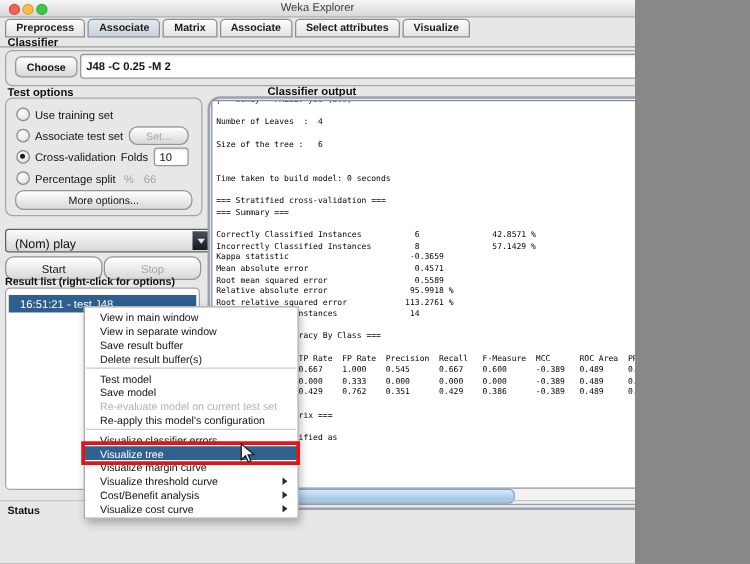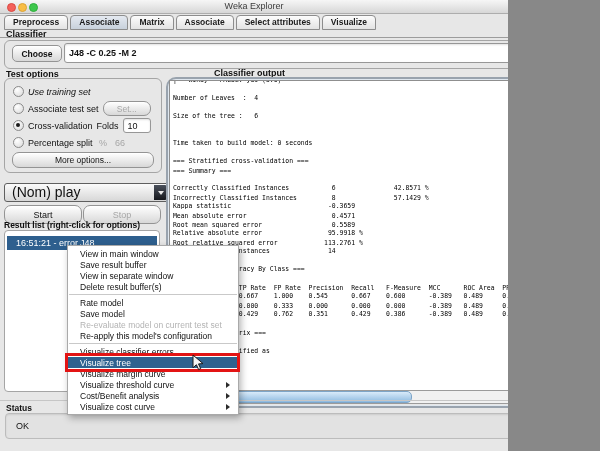--- a/index.html
+++ b/index.html
@@ -39,21 +39,21 @@
   .radio.selected::after{content:"";position:absolute;left:2px;top:2px;width:4px;height:4px;border-radius:50%;background:#1a1a1a;}
   .opt-label{white-space:nowrap;}
   .dim{color:#a6a6a6;}
   #set-btn{margin-left:auto;margin-right:6px;width:54px;height:13px;}
   #folds-field{margin-left:auto;margin-right:6px;width:32px;height:13px;}
   #pct-value{margin-left:4px;margin-right:14px;width:28px;height:13px;color:#a6a6a6;font-size:9px;display:flex;align-items:center;}
   #pct-label{margin-left:auto;}
   #more-options-btn{position:absolute;left:7px;right:7px;bottom:4px;height:14px;}
   
   #class-combo{position:absolute;left:4px;top:183px;width:156px;height:17px;border:1px solid #5f5f5f;
-    border-radius:3px;background:linear-gradient(#fbfbfb,#d7d7d7);font-size:14px;display:flex;align-items:flex-start;padding-left:7px;}
+    border-radius:3px;background:linear-gradient(#fbfbfb,#d7d7d7);font-size:10px;display:flex;align-items:flex-end;padding-left:7px;}
   #combo-btn{position:absolute;right:1px;top:1px;bottom:1px;width:13px;border-radius:0 2px 2px 0;
     background:linear-gradient(#4b515c,#15171c);display:flex;align-items:center;justify-content:center;}
   .tri-down{width:0;height:0;border-left:3px solid transparent;border-right:3px solid transparent;border-top:4px solid #e8e8e8;}
   
   #start-btn{position:absolute;left:4px;top:205px;width:76px;height:17px;font-size:9px;}
   #stop-btn{position:absolute;left:83px;top:205px;width:76px;height:17px;font-size:9px;}
   
   #result-list-box{position:absolute;left:4px;top:230px;width:154px;height:160px;background:#fff;
     border:1px solid #a5a5a5;border-radius:4px;}
   .result-item{position:absolute;left:2px;right:2px;top:5px;height:14px;background:#2e5f8e;color:#fff;
@@ -120,21 +120,21 @@
     </div>
 
   <div class="section-label" style="left:6px;top:29px;">Classifier</div>
   <div class="rule" style="top:37px;"></div>
   <div class="panel" style="left:4px;top:40px;width:590px;height:27px;"></div>
   <div class="btn" id="choose-btn">Choose</div>
   <div class="field" id="scheme-field">J48 -C 0.25 -M 2</div>
 
   <div class="section-label" style="left:6px;top:69px;">Test options</div>
   <div class="panel" style="left:4px;top:78px;width:156px;height:93px;">
-    <div class="opt-row" style="top:6px;font-style:italic;">
+    <div class="opt-row" style="top:6px;">
       <span class="radio"></span>
       <span class="opt-label">Use training set</span>
     </div>
     <div class="opt-row" style="top:23px;">
       <span class="radio"></span>
       <span class="opt-label">Associate test set</span>
       <span class="btn disabled" id="set-btn">Set...</span>
     </div>
     <div class="opt-row" style="top:40px;">
       <span class="radio selected"></span>
@@ -156,21 +156,21 @@
     <span id="combo-btn">
       <span class="tri-down"></span>
     </span>
   </div>
 
   <div class="btn" id="start-btn">Start</div>
   <div class="btn disabled" id="stop-btn">Stop</div>
 
   <div class="section-label" style="left:4px;top:220px;font-size:8.5px;">Result list (right-click for options)</div>
   <div id="result-list-box">
-    <div class="result-item">16:51:21 - error.J48</div>
+    <div class="result-item">16:51:21 - test.J48</div>
   </div>
 
   <div class="section-label" style="left:172px;top:68px;margin-left:42px;">Classifier output</div>
   <div id="output-box"></div>
   <div id="output-text-area">
     <pre id="output-pre">|   windy = FALSE: yes (3.0)
 
 Number of Leaves  :  4
 
 Size of the tree :   6
@@ -210,52 +210,49 @@
   </div>
   <div id="vthumb"></div>
   <div class="sb-track" id="hscroll"></div>
   <div id="hthumb"></div>
   <div class="sb-btn" style="left:570px;top:390px;width:13px;height:12px;">
     <span class="tri-right-s"></span>
   </div>
 
   <div class="rule" style="top:400px;border-top-color:#c6c6c6;"></div>
   <div class="section-label" style="left:6px;top:403px;font-size:8.5px;">Status</div>
-  <div id="status-field">
-    <span>OK</span>
-  </div>
   <div class="btn" id="log-btn">Log</div>
   <svg id="weka-bird" width="30" height="17" viewBox="0 0 30 17">
     <ellipse cx="14" cy="10" rx="9" ry="5" fill="#6f665a" stroke="#3f3931" stroke-width="0.8"></ellipse>
     <ellipse cx="13" cy="9.5" rx="5.5" ry="3.2" fill="#554d42"></ellipse>
     <circle cx="22.5" cy="6.5" r="3.2" fill="#7a7164" stroke="#3f3931" stroke-width="0.8"></circle>
     <polygon points="25.2,5.5 29,4.2 25.6,7.4" fill="#3f3931"></polygon>
     <circle cx="23.3" cy="5.8" r="0.7" fill="#191512"></circle>
     <polygon points="5.5,8.5 0.5,5.5 4.5,11.5" fill="#6f665a" stroke="#3f3931" stroke-width="0.6"></polygon>
     <line x1="12" y1="15" x2="12" y2="16.6" stroke="#3f3931" stroke-width="0.8"></line>
     <line x1="16" y1="15" x2="16" y2="16.6" stroke="#3f3931" stroke-width="0.8"></line>
   </svg>
   <div id="weka-count">x 0</div>
 
   <div id="context-menu">
       <div class="menu-item">
         <span>View in main window</span>
       </div>
       <div class="menu-item">
+        <span>View in separate window</span>
+      </div>
+      <div class="menu-item">
         <span>Save result buffer</span>
       </div>
       <div class="menu-item">
-        <span>View in separate window</span>
-      </div>
-      <div class="menu-item">
         <span>Delete result buffer(s)</span>
       </div>
       <div class="menu-sep"></div>
       <div class="menu-item">
-        <span>Rate model</span>
+        <span>Test model</span>
       </div>
       <div class="menu-item">
         <span>Save model</span>
       </div>
       <div class="menu-item disabled">
         <span>Re-evaluate model on current test set</span>
       </div>
       <div class="menu-item">
         <span>Re-apply this model's configuration</span>
       </div>

